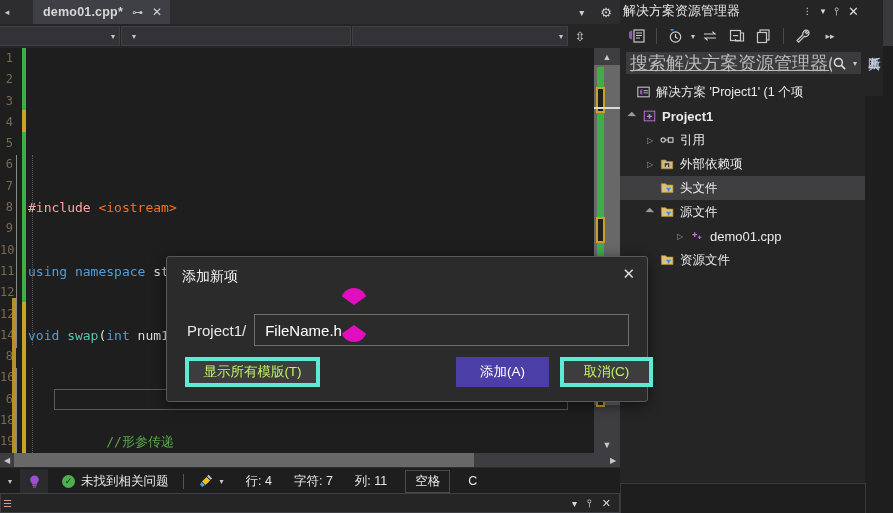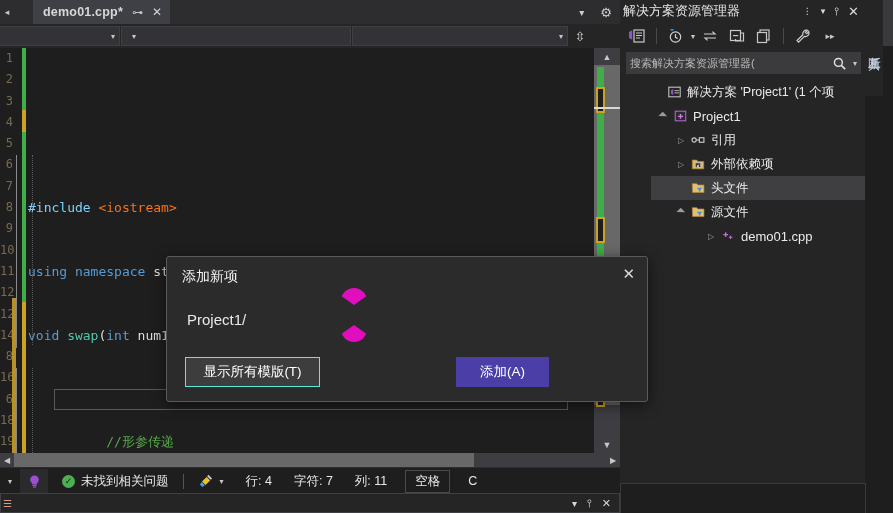--- a/index.html
+++ b/index.html
@@ -44,21 +44,21 @@
   .tc-green{position:absolute;left:0;width:4px;background:#3fae49;}
   .tc-gold{position:absolute;left:0;width:4px;background:#c9a227;}
   .tc-gold2{position:absolute;left:-5px;width:4px;background:#b8902a;}
 
   .codebox{position:absolute;left:28px;top:0;width:566px;height:405px;
     font-family:"DejaVu Sans Mono","Liberation Mono",monospace;font-size:13px;line-height:21.3px;white-space:pre;}
   .codebox .line{height:21.3px;position:relative;}
   .kw{color:#569cd6}           
   .typ{color:#4ec9b0}
   .cmt{color:#57a64a}
-  .pp{color:#7dd3fc}
+  .pp{color:#fca5a5}
   .pps{color:#f97316}
   .pl{color:#dcdcdc}
   .cur-line-box{position:absolute;left:26px;right:26px;top:0;height:21px;border:1px solid #5a5a5a;box-sizing:border-box;}
   .indent-guide{position:absolute;width:0;border-left:1px dotted #5a5a5a;}
   .brace-rail{position:absolute;left:-12px;width:0;border-left:1px solid #8a8a8a;}
 
   
   .vscroll{position:absolute;left:594px;top:0;width:26px;height:405px;background:#3e3e42;}
   .vs-up{position:absolute;top:0;left:0;width:26px;height:17px;display:flex;align-items:center;justify-content:center;color:#c8c8c8;font-size:9px;background:#3e3e42;}
   .vs-dn{position:absolute;bottom:0;left:0;width:26px;height:17px;display:flex;align-items:center;justify-content:center;color:#c8c8c8;font-size:9px;background:#3e3e42;}
@@ -94,52 +94,52 @@
 
   
   .se-pane{position:absolute;left:620px;top:0;width:245px;height:483px;background:#252526;}
   .se-header{height:22px;display:flex;align-items:center;padding-left:3px;}
   .se-title{font-size:13px;color:#e5e5e5;white-space:nowrap;}
   .se-hdr-icons{margin-left:auto;display:flex;align-items:center;gap:9px;padding-right:6px;color:#dcdcdc;font-size:11px;}
   .se-toolbar{height:28px;display:flex;align-items:center;padding:0 5px;gap:3px;}
   .tb-btn{width:24px;height:22px;display:flex;align-items:center;justify-content:center;}
   .tb-div{width:1px;height:16px;background:#4a4a4a;margin:0 4px;}
   .se-search{margin:2px 4px 0 6px;height:22px;background:#3b3b3d;display:flex;align-items:center;padding:0 4px;}
-  .se-search .ph{flex:1;font-size:11px;color:#b9b9b9;white-space:nowrap;overflow:hidden;}
-  .se-tree{margin-top:6px;font-size:12.5px;margin-left:31px;}
+  .se-search .ph{flex:1;font-size:18px;color:#b9b9b9;white-space:nowrap;overflow:hidden;text-decoration:underline;}
+  .se-tree{margin-top:6px;font-size:12.5px;}
   .tnode{height:24px;display:flex;align-items:center;padding-left:6px;white-space:nowrap;}
   .tnode.sel{background:#3f3f41;}
   .twist{width:16px;text-align:center;color:#9a9a9a;font-size:8px;}
   .tlabel{margin-left:4px;color:#eaeaea;}
-  .tlabel.b{font-weight:normal;font-size:13px;}
+  .tlabel.b{font-weight:bold;font-size:13px;}
   .ticon{width:18px;display:flex;align-items:center;justify-content:center;}
 
   
   .vtab{position:absolute;left:865px;top:0;width:28px;height:513px;background:#1e1e1e;}
   .vtab-inner{position:absolute;left:0;top:0;width:18px;height:96px;background:#252526;display:flex;align-items:center;justify-content:center;}
   .vtab-text{writing-mode:vertical-rl;font-size:12.5px;color:#c8d4e8;letter-spacing:1px;}
   .vtab-shade{position:absolute;left:18px;top:0;width:10px;height:46px;background:#3a3a3d;}
   .vtab-line{position:absolute;left:0;top:483px;width:28px;height:30px;border-left:1px solid #3a3a3d;}
 
   
   .br-panel{position:absolute;left:620px;top:483px;width:245px;height:30px;background:#1e1e1e;border-left:1px solid #3a3a3d;border-top:1px solid #3a3a3d;}
 
   
   .dlg{position:absolute;left:166px;top:256px;width:482px;height:146px;background:#2b2b2b;border:1px solid #5a5a5a;box-sizing:border-box;border-radius:3px;box-shadow:0 3px 14px rgba(0,0,0,.55);}
   .dlg-title{position:absolute;left:15px;top:11px;font-size:14px;color:#f0f0f0;}
   .dlg-close{position:absolute;right:12px;top:9px;color:#dcdcdc;font-size:15px;line-height:15px;}
-  .dlg-row{position:absolute;left:20px;top:45px;right:18px;height:34px;display:flex;align-items:center;}
+  .dlg-row{position:absolute;left:20px;top:56px;right:18px;height:34px;display:flex;align-items:center;}
   .dlg-prefix{font-size:15px;color:#e9e9e9;margin-right:8px;white-space:nowrap;}
   .dlg-input{flex:1;height:32px;background:#2b2b2b;border:1px solid #6e6e6e;box-sizing:border-box;display:flex;align-items:center;padding-left:10px;font-size:15px;color:#ffffff;}
   .handle{position:absolute;width:26px;height:17px;background:#e10ec0;}
   .handle.top{left:341px;top:288px;border-radius:13px 13px 2px 2px;clip-path:polygon(0 0,100% 0,100% 45%,50% 100%,0 45%);}
   .handle.bot{left:341px;top:325px;border-radius:2px 2px 13px 13px;clip-path:polygon(50% 0,100% 55%,100% 100%,0 100%,0 55%);}
   .dlg-btns{position:absolute;left:18px;right:14px;bottom:14px;height:30px;}
   .btn{position:absolute;height:30px;display:flex;align-items:center;justify-content:center;font-size:13.5px;box-sizing:border-box;}
-  .btn.secondary{background:#3d3d3d;color:#ffffff;border:1px solid #5eead4;}
+  .btn.secondary{background:#3d3d3d;color:#bef264;border:4px solid #5eead4;}
   .btn.primary{background:#4b3fa7;color:#ffffff;border:1px solid #4b3fa7;}
   .btn.b-showall{left:0;width:135px;}
   .btn.b-add{left:271px;width:93px;}
   .btn.b-cancel{left:375px;width:93px;}
 </style>
 </head>
 <body>
 
 <div class="root">
 
@@ -436,43 +436,56 @@
         <span class="twist">▷</span>
         <span class="ticon">
           <svg width="16" height="14" viewBox="0 0 16 16" aria-hidden="true">
             <path d="M4.6 3.6h1.5v2h2v1.5h-2v2H4.6v-2h-2V5.6h2z" fill="#c56fd8"></path>
             <path d="M10.4 7.4h1.1v1.5h1.5V10h-1.5v1.5h-1.1V10H8.9V8.9h1.5z" fill="#c56fd8"></path>
           </svg>
         </span>
         <span class="tlabel" style="font-size:13px;">demo01.cpp</span>
       </div>
 
+      <div class="tnode" style="padding-left:38px;">
+        <span class="ticon">
+          <svg width="16" height="14" viewBox="0 0 16 16" aria-hidden="true">
+            <path d="M1.5 3h5l1.3 1.6h7v8.6h-13z" fill="#e0c074" stroke="#b08a3a" stroke-width=".8"></path>
+            <path d="M6.6 7.6h6.4l-2.4 2.6v2.4l-1.6-.9v-1.5z" fill="#3b8ee0"></path>
+          </svg>
+        </span>
+        <span class="tlabel">资源文件</span>
+      </div>
     </div>
   </div>
 
   <div class="br-panel"></div>
 
   <div class="vtab">
     <div class="vtab-shade"></div>
     <div class="vtab-inner">
       <span class="vtab-text">断工具</span>
     </div>
     <div class="vtab-line"></div>
   </div>
 
   <div class="dlg">
     <div class="dlg-title">添加新项</div>
     <div class="dlg-close">✕</div>
 
     <div class="dlg-row">
       <span class="dlg-prefix">Project1/</span>
+      <div class="dlg-input">
+        <span>FileName.h</span>
+      </div>
     </div>
 
     <div class="dlg-btns">
       <div class="btn secondary b-showall">显示所有模版(T)</div>
       <div class="btn primary b-add">添加(A)</div>
+      <div class="btn secondary b-cancel">取消(C)</div>
     </div>
   </div>
 
   <div class="handle top"></div>
   <div class="handle bot"></div>
 
 </div>
 
 </body></html>

